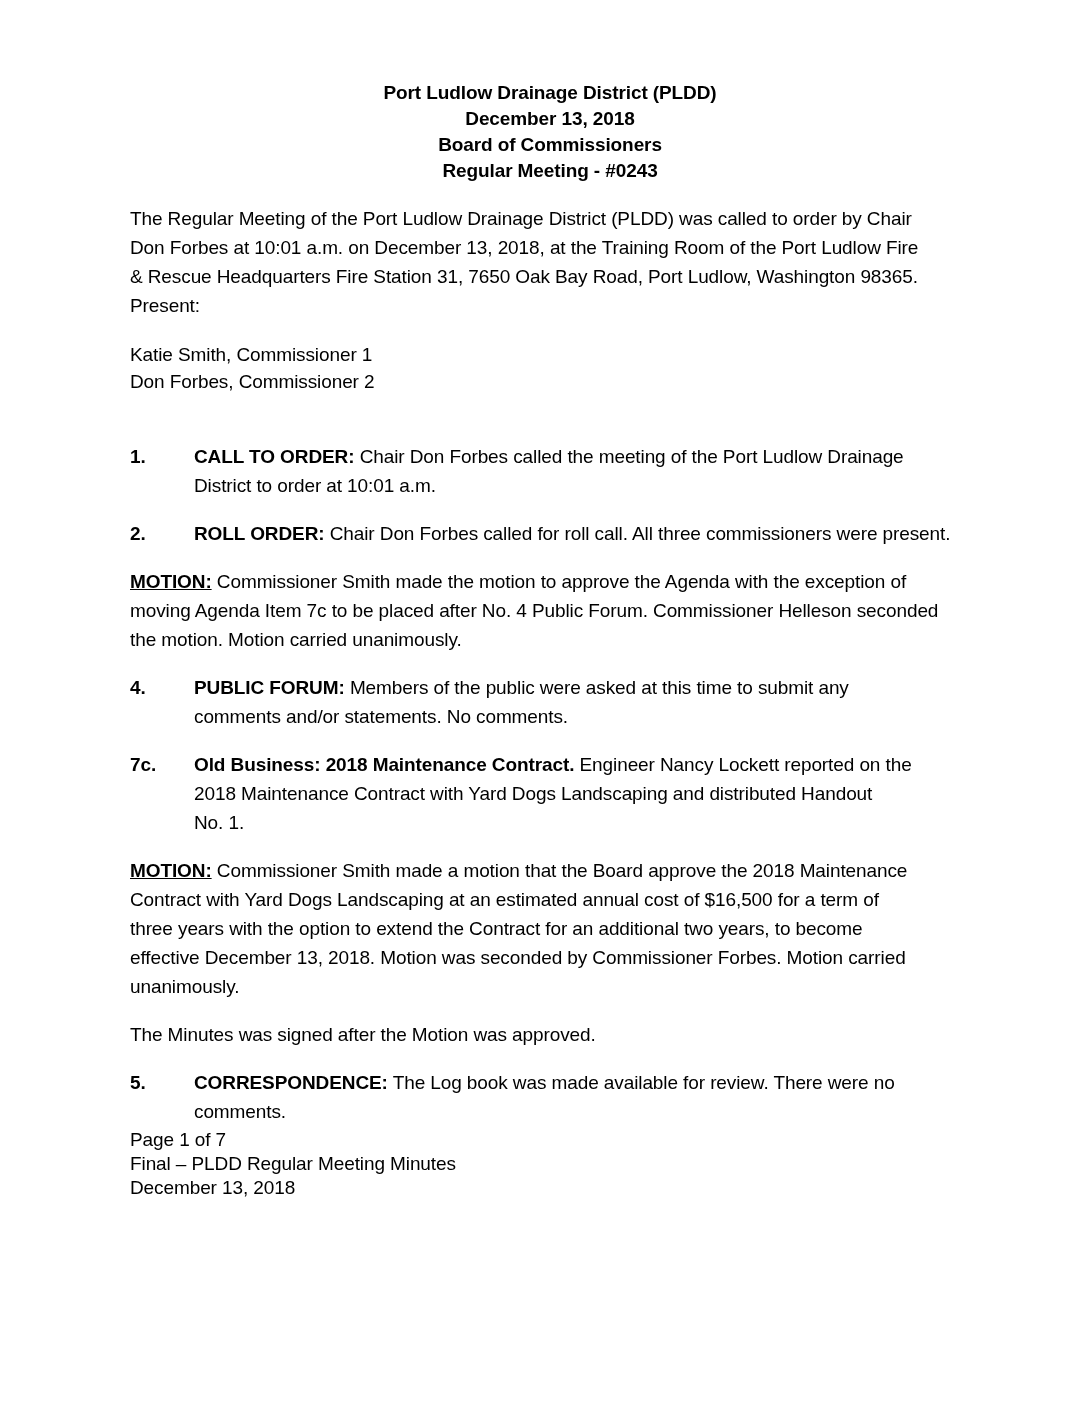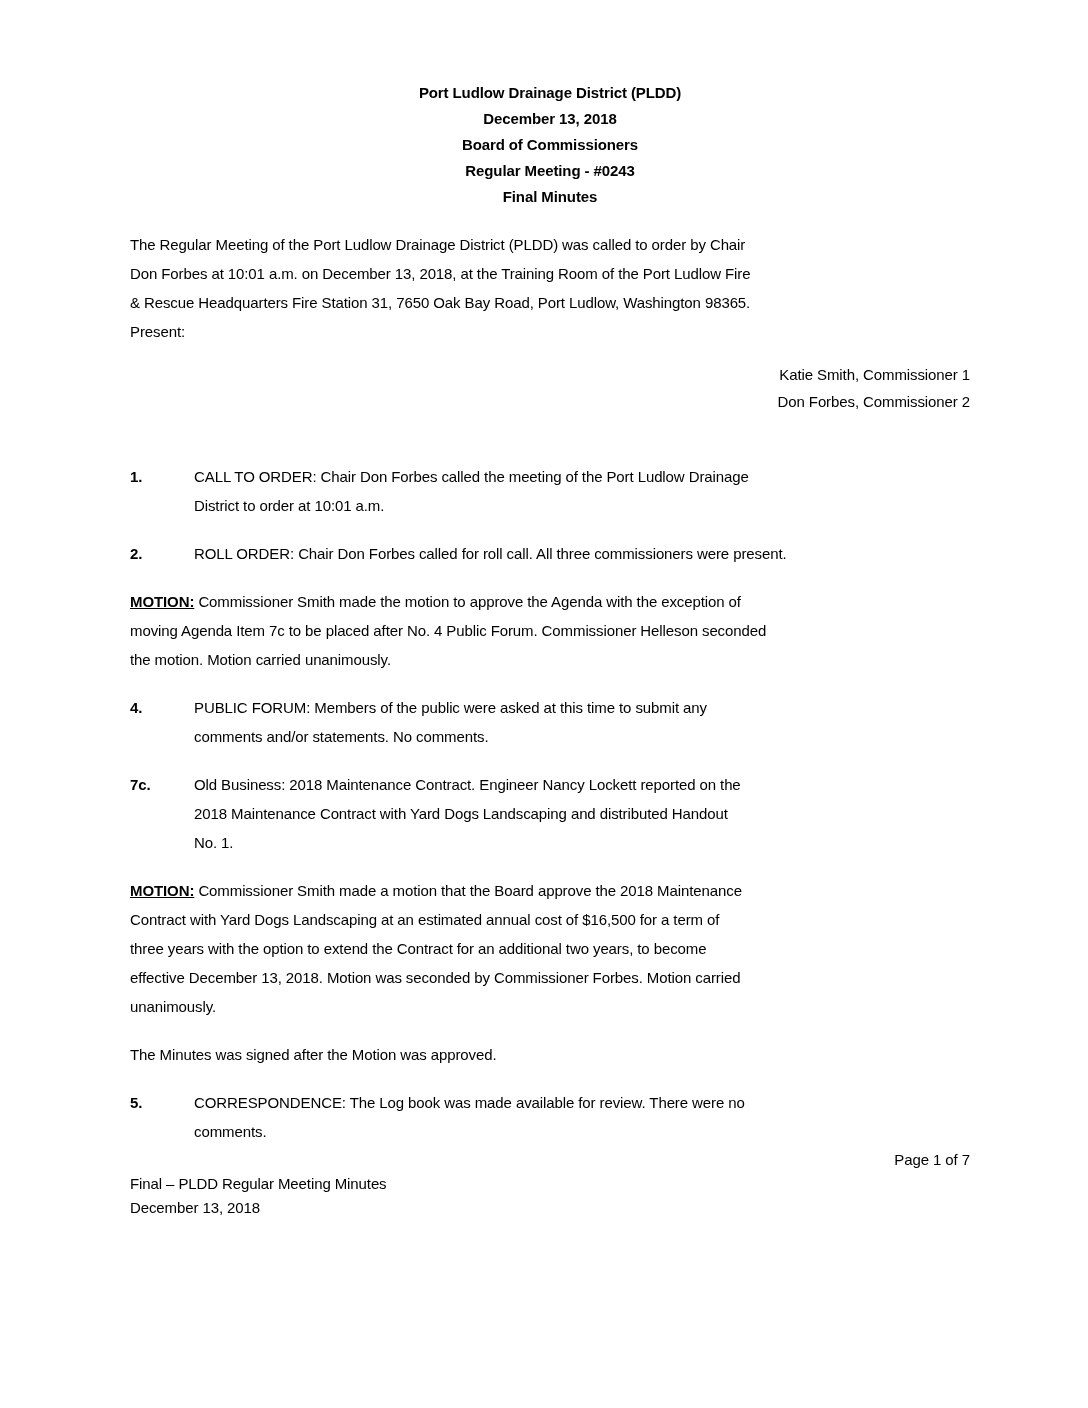--- a/index.html
+++ b/index.html
@@ -9,37 +9,37 @@
   }
   .page {
     position: relative;
     width: 1088px;
     height: 1408px;
     box-sizing: border-box;
     padding: 80px 118px 0 130px;
     background: #ffffff;
     color: #000000;
     font-family: "Liberation Sans", sans-serif;
-    font-size: 15px;
+    font-size: 19px;
     letter-spacing: -0.1px;
     overflow: hidden;
   }
   .title-block {
     text-align: center;
     font-weight: bold;
     line-height: 26px;
   }
   .intro {
     margin: 20px 0 0 0;
     line-height: 29px;
     white-space: pre-line;
   }
   .attendees {
-    margin: 15px 0 0 0;
-    text-align: right;
+    margin: 21px 0 0 0;
+    text-align: left;
     line-height: 27px;
   }
   .block {
     margin: 19px 0 0 0;
     line-height: 29px;
   }
   .block.first {
     margin-top: 47px;
   }
   .hang {
@@ -51,51 +51,50 @@
     left: 0;
     top: 0;
     font-weight: bold;
   }
   .num-inline {
     display: inline-block;
     width: 64px;
     font-weight: bold;
   }
   .label {
-    font-weight: normal;
+    font-weight: bold;
   }
   .motion-label {
     font-weight: bold;
     text-decoration: underline;
     margin-top: 32px;
   }
   .text {
     white-space: pre-line;
   }
   .page-num {
     margin-top: 2px;
-    text-align: right;
+    text-align: left;
     line-height: 24px;
   }
   .footer-line {
     font-weight: normal;
     line-height: 24px;
   }
 </style>
 </head>
 <body>
 
 <div class="page">
 
   <div class="title-block">
     <div>Port Ludlow Drainage District (PLDD)</div>
     <div>December 13, 2018</div>
     <div>Board of Commissioners</div>
     <div>Regular Meeting - #0243</div>
-    <div>Final Minutes</div>
   </div>
 
   <div class="intro">The Regular Meeting of the Port Ludlow Drainage District (PLDD) was called to order by Chair
 Don Forbes at 10:01 a.m. on December 13, 2018, at the Training Room of the Port Ludlow Fire
 &amp; Rescue Headquarters Fire Station 31, 7650 Oak Bay Road, Port Ludlow, Washington 98365.
 Present:</div>
 
   <div class="attendees">
     <div>Katie Smith, Commissioner 1</div>
     <div>Don Forbes, Commissioner 2</div>

